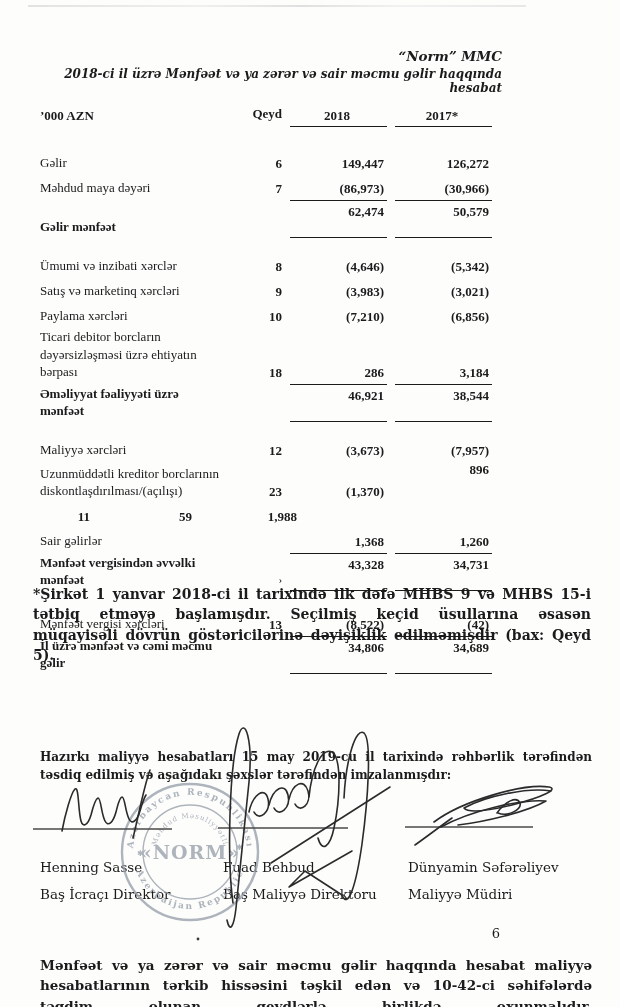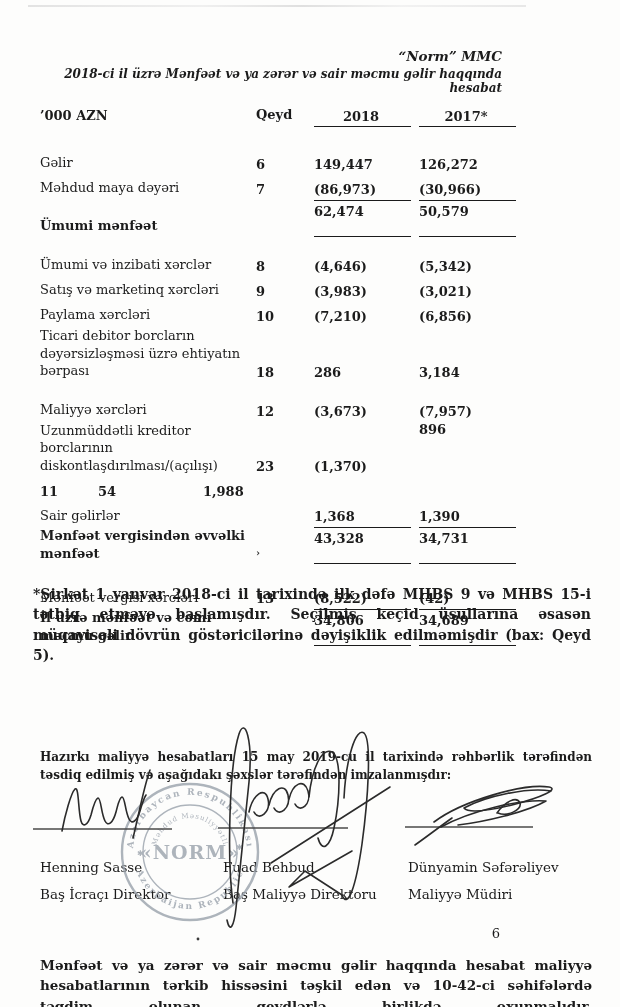--- a/index.html
+++ b/index.html
@@ -11,29 +11,29 @@
   }
   .page{position:relative;width:528px;height:1007px;}
   .scan-line{position:absolute;top:5px;left:28px;right:2px;height:2px;
     background:linear-gradient(90deg,#dcdcdc 0%,#ececec 35%,#d8d8d8 55%,#efefef 75%,#e2e2e2 100%);
     opacity:.8;}
   
   .doc-header{position:absolute;top:48px;left:40px;right:26px;text-align:right;}
   .company{font-weight:bold;font-style:italic;font-size:13.5px;}
   .report-title{font-weight:bold;font-style:italic;font-size:12px;margin-top:3px;}
   
-  .fin-table{position:absolute;top:96px;left:40px;right:12px;}
+  .fin-table{position:absolute;top:96px;left:40px;right:36px;font-family:Liberation Serif, serif;}
   .trow{display:flex;align-items:flex-end;min-height:24px;padding-top:1px;}
   .trow.spacer{min-height:13px;}
   .trow.spacer2{min-height:18px;}
   .trow.tall{min-height:40px;}
   .trow.total{min-height:26px;}
   .c-label{flex:1;padding-right:6px;white-space:pre-line;line-height:1.35;padding-bottom:2px;}
-  .c-qeyd{width:50px;text-align:left;font-weight:bold;padding-bottom:2px;}
-  .c-v1,.c-v2{width:94px;margin-left:8px;text-align:left;font-weight:bold;padding:0 3px 2px 0;}
+  .c-qeyd{width:50px;text-align:right;font-weight:bold;padding-bottom:2px;}
+  .c-v1,.c-v2{width:94px;margin-left:8px;text-align:right;font-weight:bold;padding:0 3px 2px 0;}
   .trow.bold .c-label{font-weight:bold;}
   .trow.total .c-v1,.trow.total .c-v2{
     border-top:1.5px solid #1b1b1b;border-bottom:1.5px solid #1b1b1b;
     padding-top:3px;padding-bottom:17px;}
   .thead{align-items:flex-end;min-height:30px;}
   .thead .c-label{font-weight:bold;}
   .thead .c-qeyd{padding-bottom:5px;}
   .thead .c-v1,.thead .c-v2{text-align:center;font-weight:bold;
     border-bottom:1.6px solid #1b1b1b;}
   .thead-gap{height:22px;}
@@ -85,21 +85,21 @@
     </div>
 
     <div class="trow">
       <div class="c-label">Məhdud maya dəyəri</div>
       <div class="c-qeyd">7</div>
       <div class="c-v1">(86,973)</div>
       <div class="c-v2">(30,966)</div>
     </div>
 
     <div class="trow bold total">
-      <div class="c-label">Ümumi mənfəət</div>
+      <div class="c-label">Gəlir mənfəət</div>
       <div class="c-qeyd"></div>
       <div class="c-v1">62,474</div>
       <div class="c-v2">50,579</div>
     </div>
 
     <div class="trow spacer">
       <div class="c-label"></div>
       <div class="c-qeyd"></div>
       <div class="c-v1"></div>
       <div class="c-v2"></div>
@@ -127,20 +127,26 @@
     </div>
 
     <div class="trow tall">
       <div class="c-label">Ticari debitor borcların dəyərsizləşməsi üzrə ehtiyatın
 bərpası</div>
       <div class="c-qeyd">18</div>
       <div class="c-v1">286</div>
       <div class="c-v2">3,184</div>
     </div>
 
+    <div class="trow bold total">
+      <div class="c-label">Əməliyyat fəaliyyəti üzrə mənfəət</div>
+      <div class="c-qeyd"></div>
+      <div class="c-v1">46,921</div>
+      <div class="c-v2">38,544</div>
+    </div>
 
     <div class="trow spacer">
       <div class="c-label"></div>
       <div class="c-qeyd"></div>
       <div class="c-v1"></div>
       <div class="c-v2"></div>
     </div>
 
     <div class="trow">
       <div class="c-label">Maliyyə xərcləri</div>
@@ -152,29 +158,29 @@
     <div class="trow tall">
       <div class="c-label">Uzunmüddətli kreditor borclarının
 diskontlaşdırılması/(açılışı)</div>
       <div class="c-qeyd">23</div>
       <div class="c-v1">(1,370)</div>
       <div class="c-v2 top">896</div>
     </div>
 
     <div class="trow">
       <div class="c-qeyd">11</div>
-      <div class="c-v1">54</div>
+      <div class="c-v1">59</div>
       <div class="c-v2">1,988</div>
     </div>
 
     <div class="trow">
       <div class="c-label">Sair gəlirlər</div>
       <div class="c-qeyd"></div>
       <div class="c-v1">1,368</div>
-      <div class="c-v2">1,390</div>
+      <div class="c-v2">1,260</div>
     </div>
 
     <div class="trow bold total">
       <div class="c-label">Mənfəət vergisindən əvvəlki mənfəət</div>
       <div class="c-qeyd small-mark">›</div>
       <div class="c-v1">43,328</div>
       <div class="c-v2">34,731</div>
     </div>
 
     <div class="trow spacer2">

